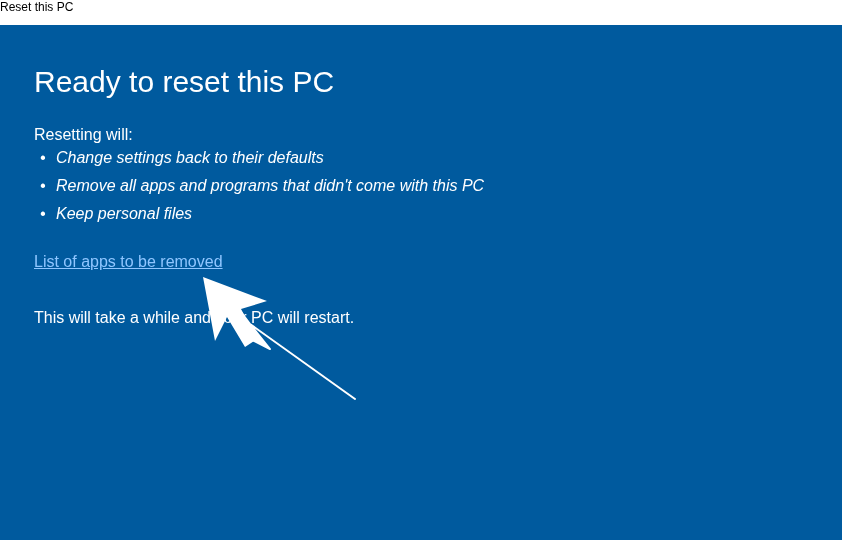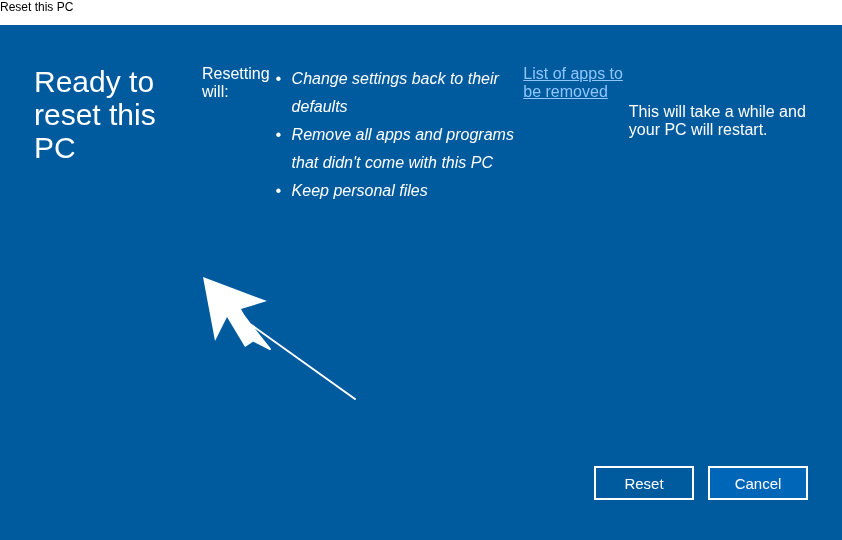--- a/index.html
+++ b/index.html
@@ -22,20 +22,21 @@
       align-items: flex-start;
       font-size: 12px;
       color: #000;
     }
     .dialog-body {
       background: #005A9E;
       width: 842px;
       height: 515px;
       padding: 40px 34px 30px 34px;
       display: flex;
+      flex-direction: column;
       position: relative;
     }
     .heading {
       color: #ffffff;
       font-weight: 300;
       font-size: 30px;
       line-height: 1.1;
       margin-bottom: 28px;
     }
     .subhead {
@@ -55,21 +56,21 @@
       position: relative;
       padding-left: 18px;
       font-style: italic;
     }
     .bullets li::before {
       content: "•";
       position: absolute;
       left: 2px;
     }
     .link-row {
-      margin-top: 0px;
+      margin-top: 13px;
     }
     .apps-link {
       display: inline-block;
       color: #8fc6ff;
       font-size: 16px;
       text-decoration: underline;
       cursor: pointer;
     }
     .info-text {
       color: #ffffff;
@@ -121,22 +122,18 @@
     <li>Remove all apps and programs that didn't come with this PC</li>
     <li>Keep personal files</li>
   </ul>
 
   <div class="link-row">
     <a class="apps-link">List of apps to be removed</a>
   </div>
 
   <div class="info-text">This will take a while and your PC will restart.</div>
 
-  <div class="button-row">
-    <button class="btn">Reset</button>
-    <button class="btn btn-primary">Cancel</button>
-  </div>
 
   <svg class="arrow" width="180" height="140" viewBox="0 0 180 140">
     <path d="M 160 130 L 55 55 L 75 80 L 45 65 L 12 12 L 35 50 L 45 65 L 40 35 L 55 55 Z" fill="#ffffff" stroke="#ffffff" stroke-width="2" stroke-linejoin="round"></path>
     <polygon points="8,8 72,32 46,40 62,70 50,78 32,48 20,72" fill="#ffffff"></polygon>
   </svg>
 </div>
 
 </body></html>

